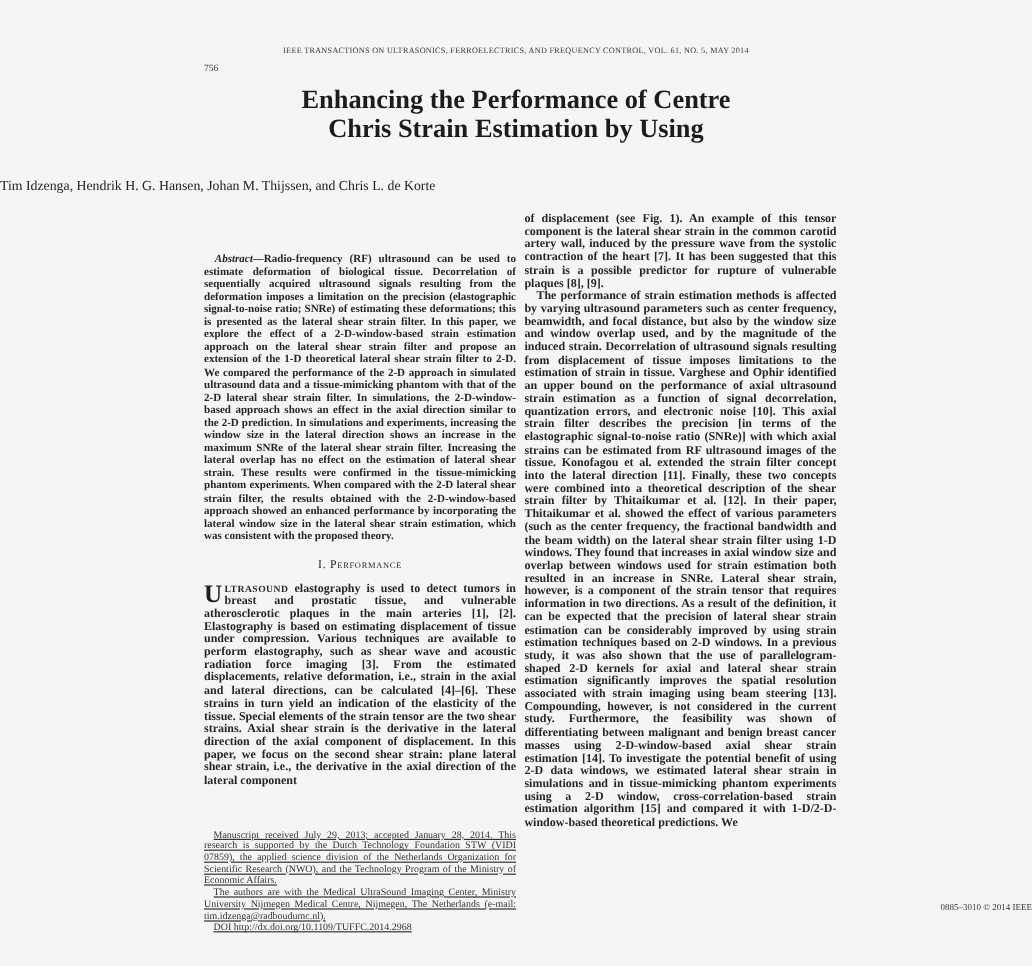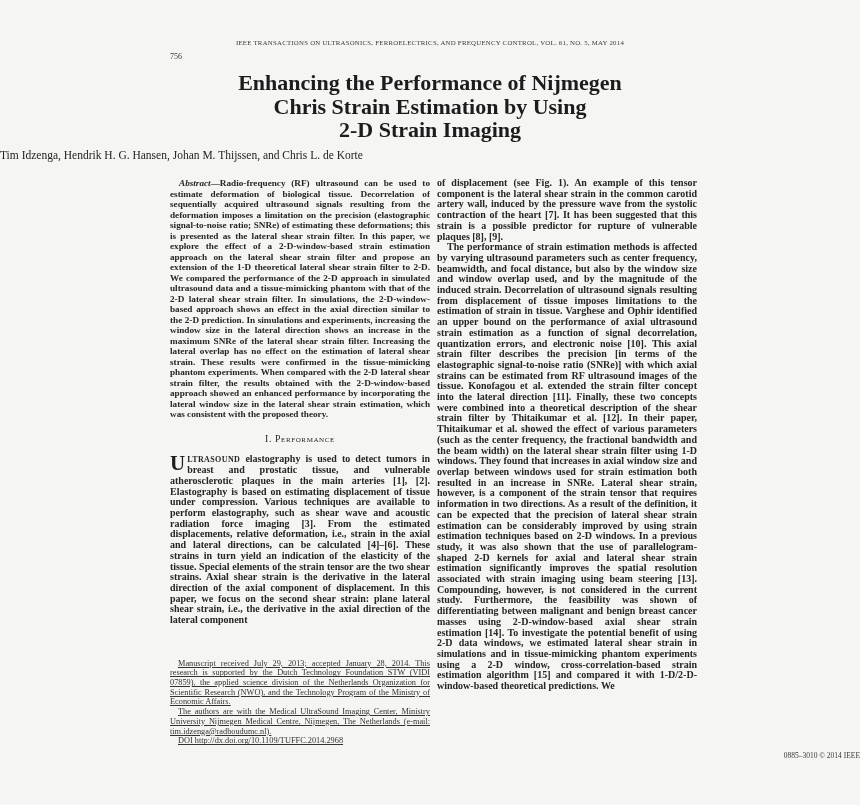--- a/index.html
+++ b/index.html
@@ -29,21 +29,21 @@
     position:absolute;top:149px;left:0;right:0;
     text-align:left;
     font-size:11.5px;color:#222;
   }
   .col{
     position:absolute;top:178px;
     width:260px;height:572px;
     overflow:hidden;
     text-align:justify;
   }
-  .col-left{left:170px;}
+  .col-left{left:170px;margin-top:32px;}
   .col-right{left:437px;}
   .abstract{
     margin:0;
     font-size:9.2px;line-height:10.5px;font-weight:bold;
     text-indent:9px;
     color:#262626;
   }
   .abstract-label{font-style:italic;}
   .section-heading{
     margin:13px 0 10px 0;
@@ -86,23 +86,22 @@
 </style>
 </head>
 <body>
 
 <div class="page">
 
   <div class="page-number">756</div>
   <div class="running-head">IEEE TRANSACTIONS ON ULTRASONICS, FERROELECTRICS, AND FREQUENCY CONTROL, VOL. 61, NO. 5, MAY 2014</div>
 
   <div class="title">
-    <div>Enhancing the Performance of Nijmegen</div>
+    <div>Enhancing the Performance of Centre</div>
     <div>Chris Strain Estimation by Using</div>
-    <div>2-D Strain Imaging</div>
   </div>
 
   <div class="authors">Tim Idzenga, Hendrik H. G. Hansen, Johan M. Thijssen, and Chris L. de Korte</div>
 
   <div class="col col-left">
     <p class="abstract"><span class="abstract-label">Abstract—</span><span>Radio-frequency (RF) ultrasound can be used to estimate deformation of biological tissue. Decorrelation of sequentially acquired ultrasound signals resulting from the deformation imposes a limitation on the precision (elastographic signal-to-noise ratio; SNRe) of estimating these deformations; this is presented as the lateral shear strain filter. In this paper, we explore the effect of a 2-D-window-based strain estimation approach on the lateral shear strain filter and propose an extension of the 1-D theoretical lateral shear strain filter to 2-D. We compared the performance of the 2-D approach in simulated ultrasound data and a tissue-mimicking phantom with that of the 2-D lateral shear strain filter. In simulations, the 2-D-window-based approach shows an effect in the axial direction similar to the 2-D prediction. In simulations and experiments, increasing the window size in the lateral direction shows an increase in the maximum SNRe of the lateral shear strain filter. Increasing the lateral overlap has no effect on the estimation of lateral shear strain. These results were confirmed in the tissue-mimicking phantom experiments. When compared with the 2-D lateral shear strain filter, the results obtained with the 2-D-window-based approach showed an enhanced performance by incorporating the lateral window size in the lateral shear strain estimation, which was consistent with the proposed theory.</span></p>
 
     <h2 class="section-heading">I. Performance</h2>
 
     <p class="body-par"><span class="dropcap">U</span><span class="leadword">LTRASOUND</span><span> elastography is used to detect tumors in breast and prostatic tissue, and vulnerable atherosclerotic plaques in the main arteries [1], [2]. Elastography is based on estimating displacement of tissue under compression. Various techniques are available to perform elastography, such as shear wave and acoustic radiation force imaging [3]. From the estimated displacements, relative deformation, i.e., strain in the axial and lateral directions, can be calculated [4]–[6]. These strains in turn yield an indication of the elasticity of the tissue. Special elements of the strain tensor are the two shear strains. Axial shear strain is the derivative in the lateral direction of the axial component of displacement. In this paper, we focus on the second shear strain: plane lateral shear strain, i.e., the derivative in the axial direction of the lateral component</span></p>

